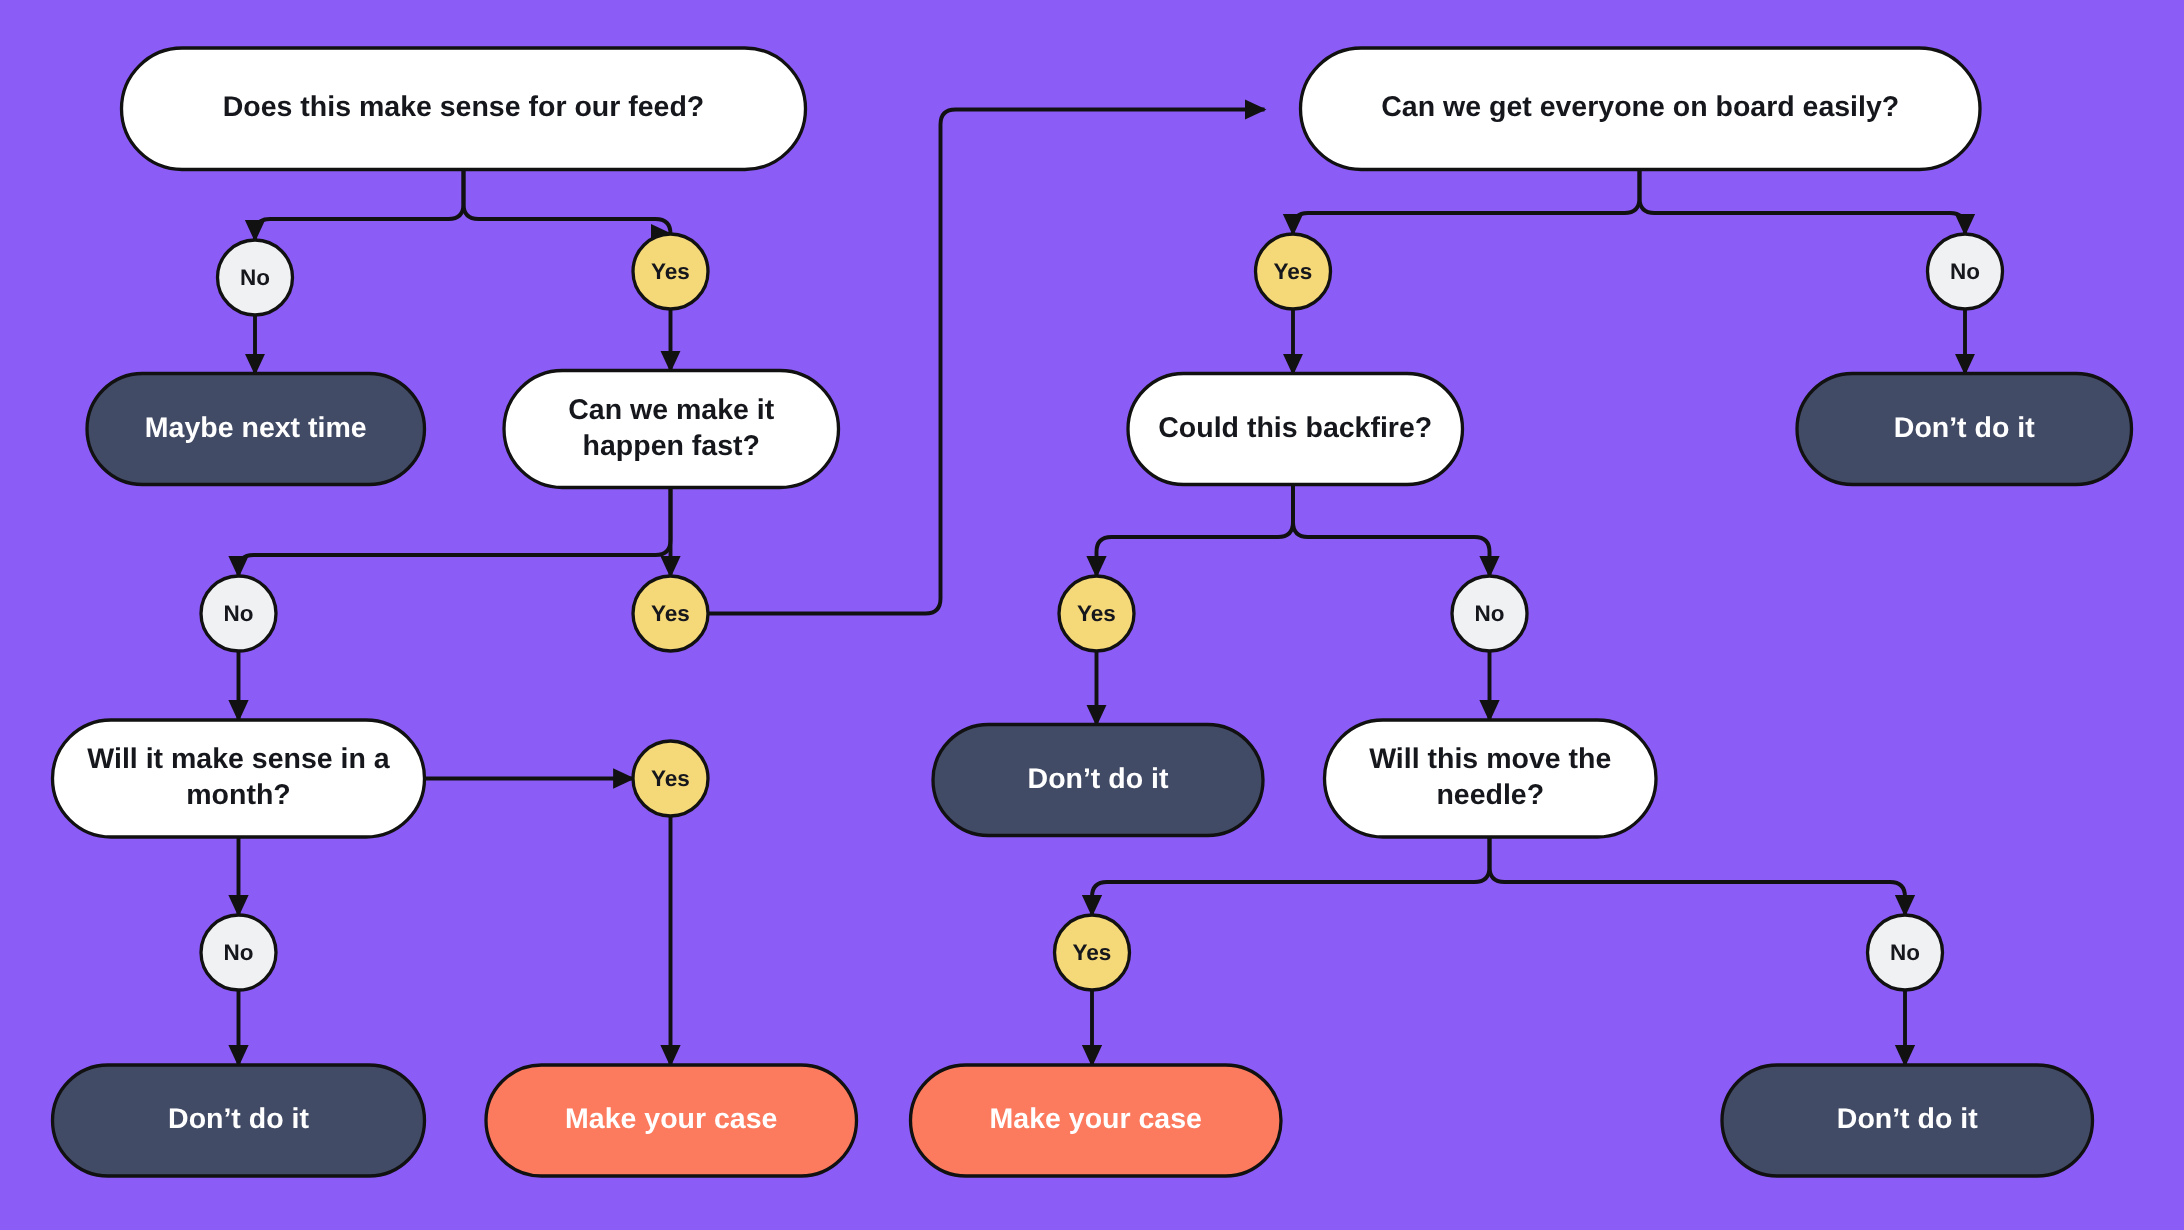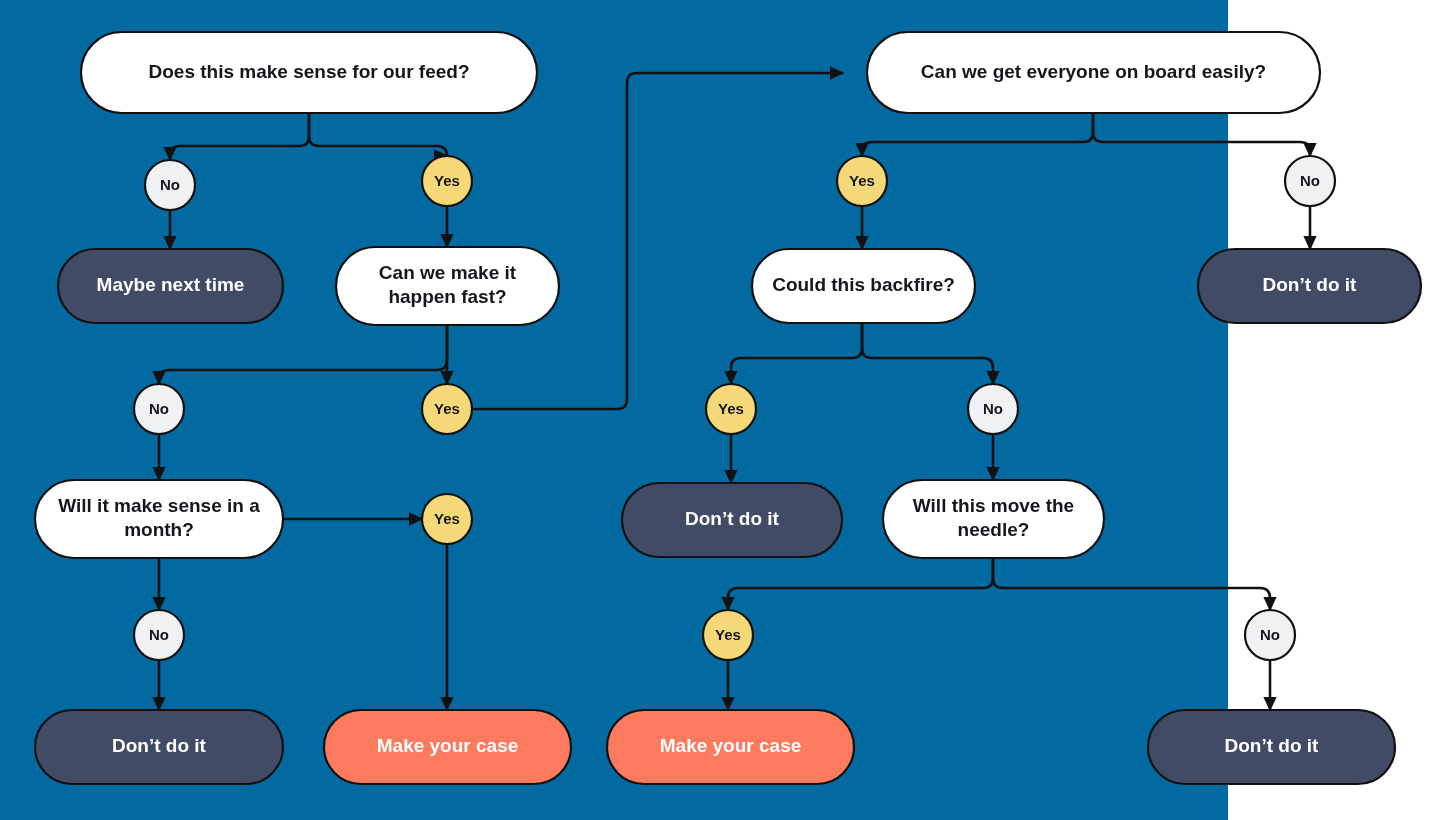--- a/index.html
+++ b/index.html
@@ -8,23 +8,23 @@
     background: #ffffff;
   }
   body {
     width: 1456px;
     height: 820px;
     font-family: "Liberation Sans", sans-serif;
     overflow: hidden;
   }
   #flow-root {
     position: relative;
-    width: 1228px;
+    width: 1456px;
     height: 820px;
-    background: #0369a1;
+    background: #8b5cf6;
   }
   svg.flow-canvas {
     position: absolute;
     top: 0;
     left: 0;
     width: 1456px;
     height: 820px;
     display: block;
   }
   .node-shape {

